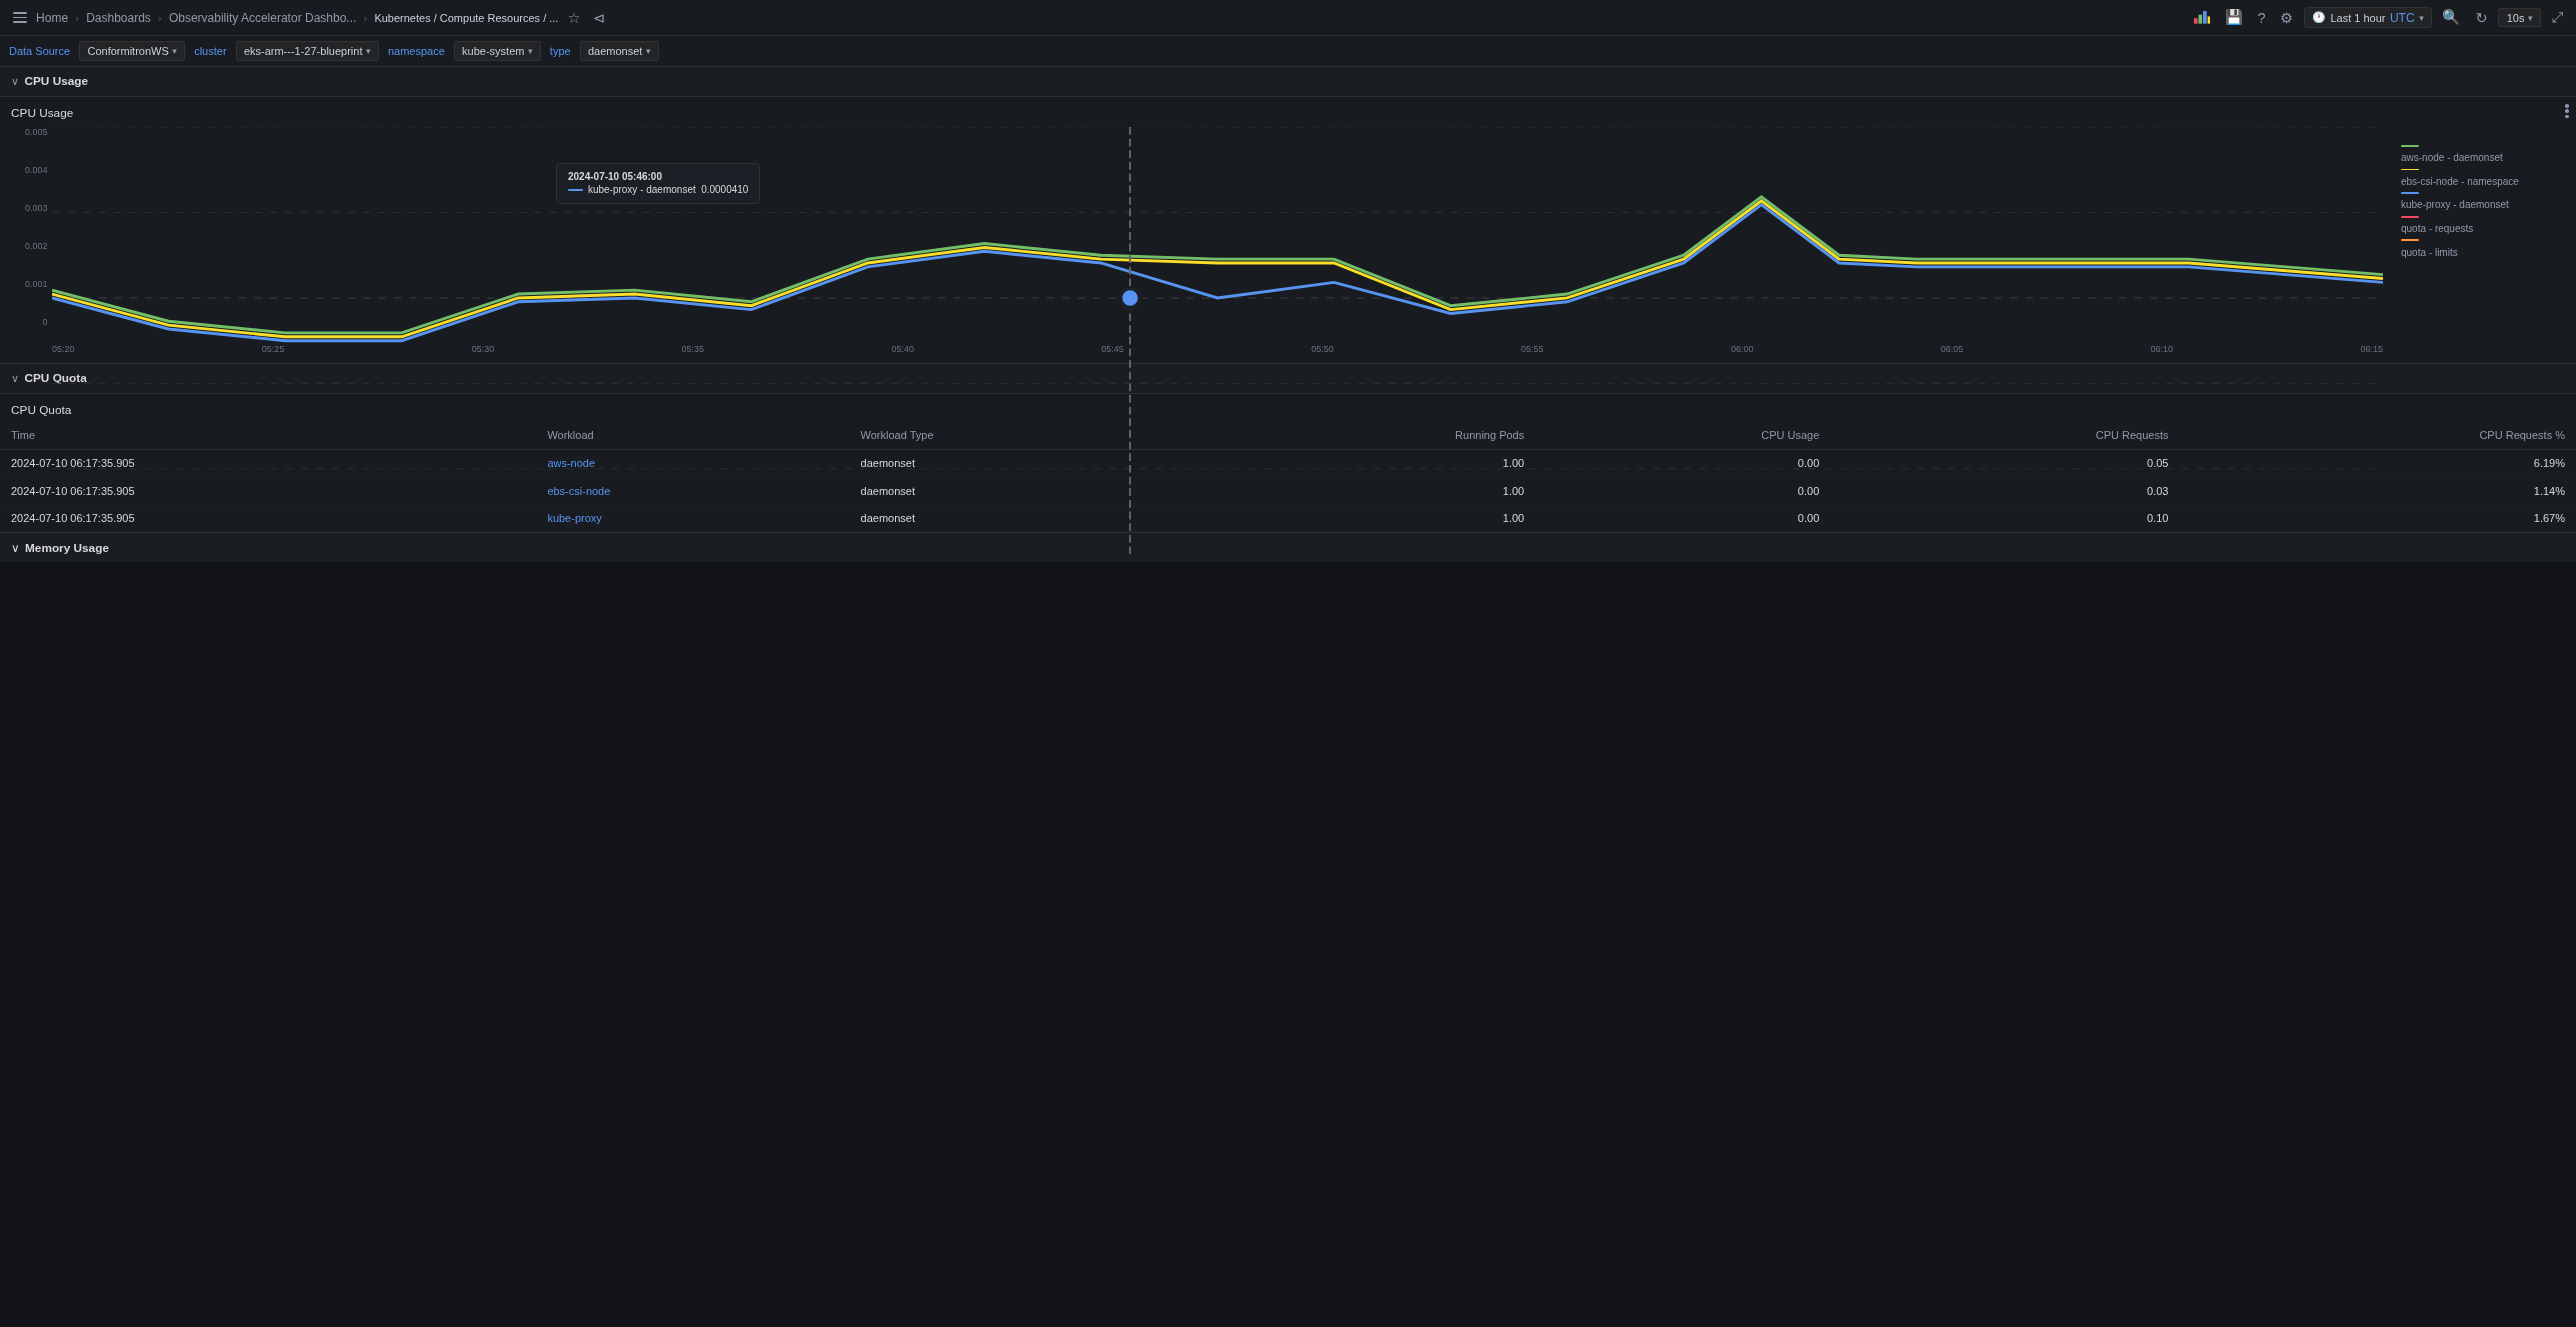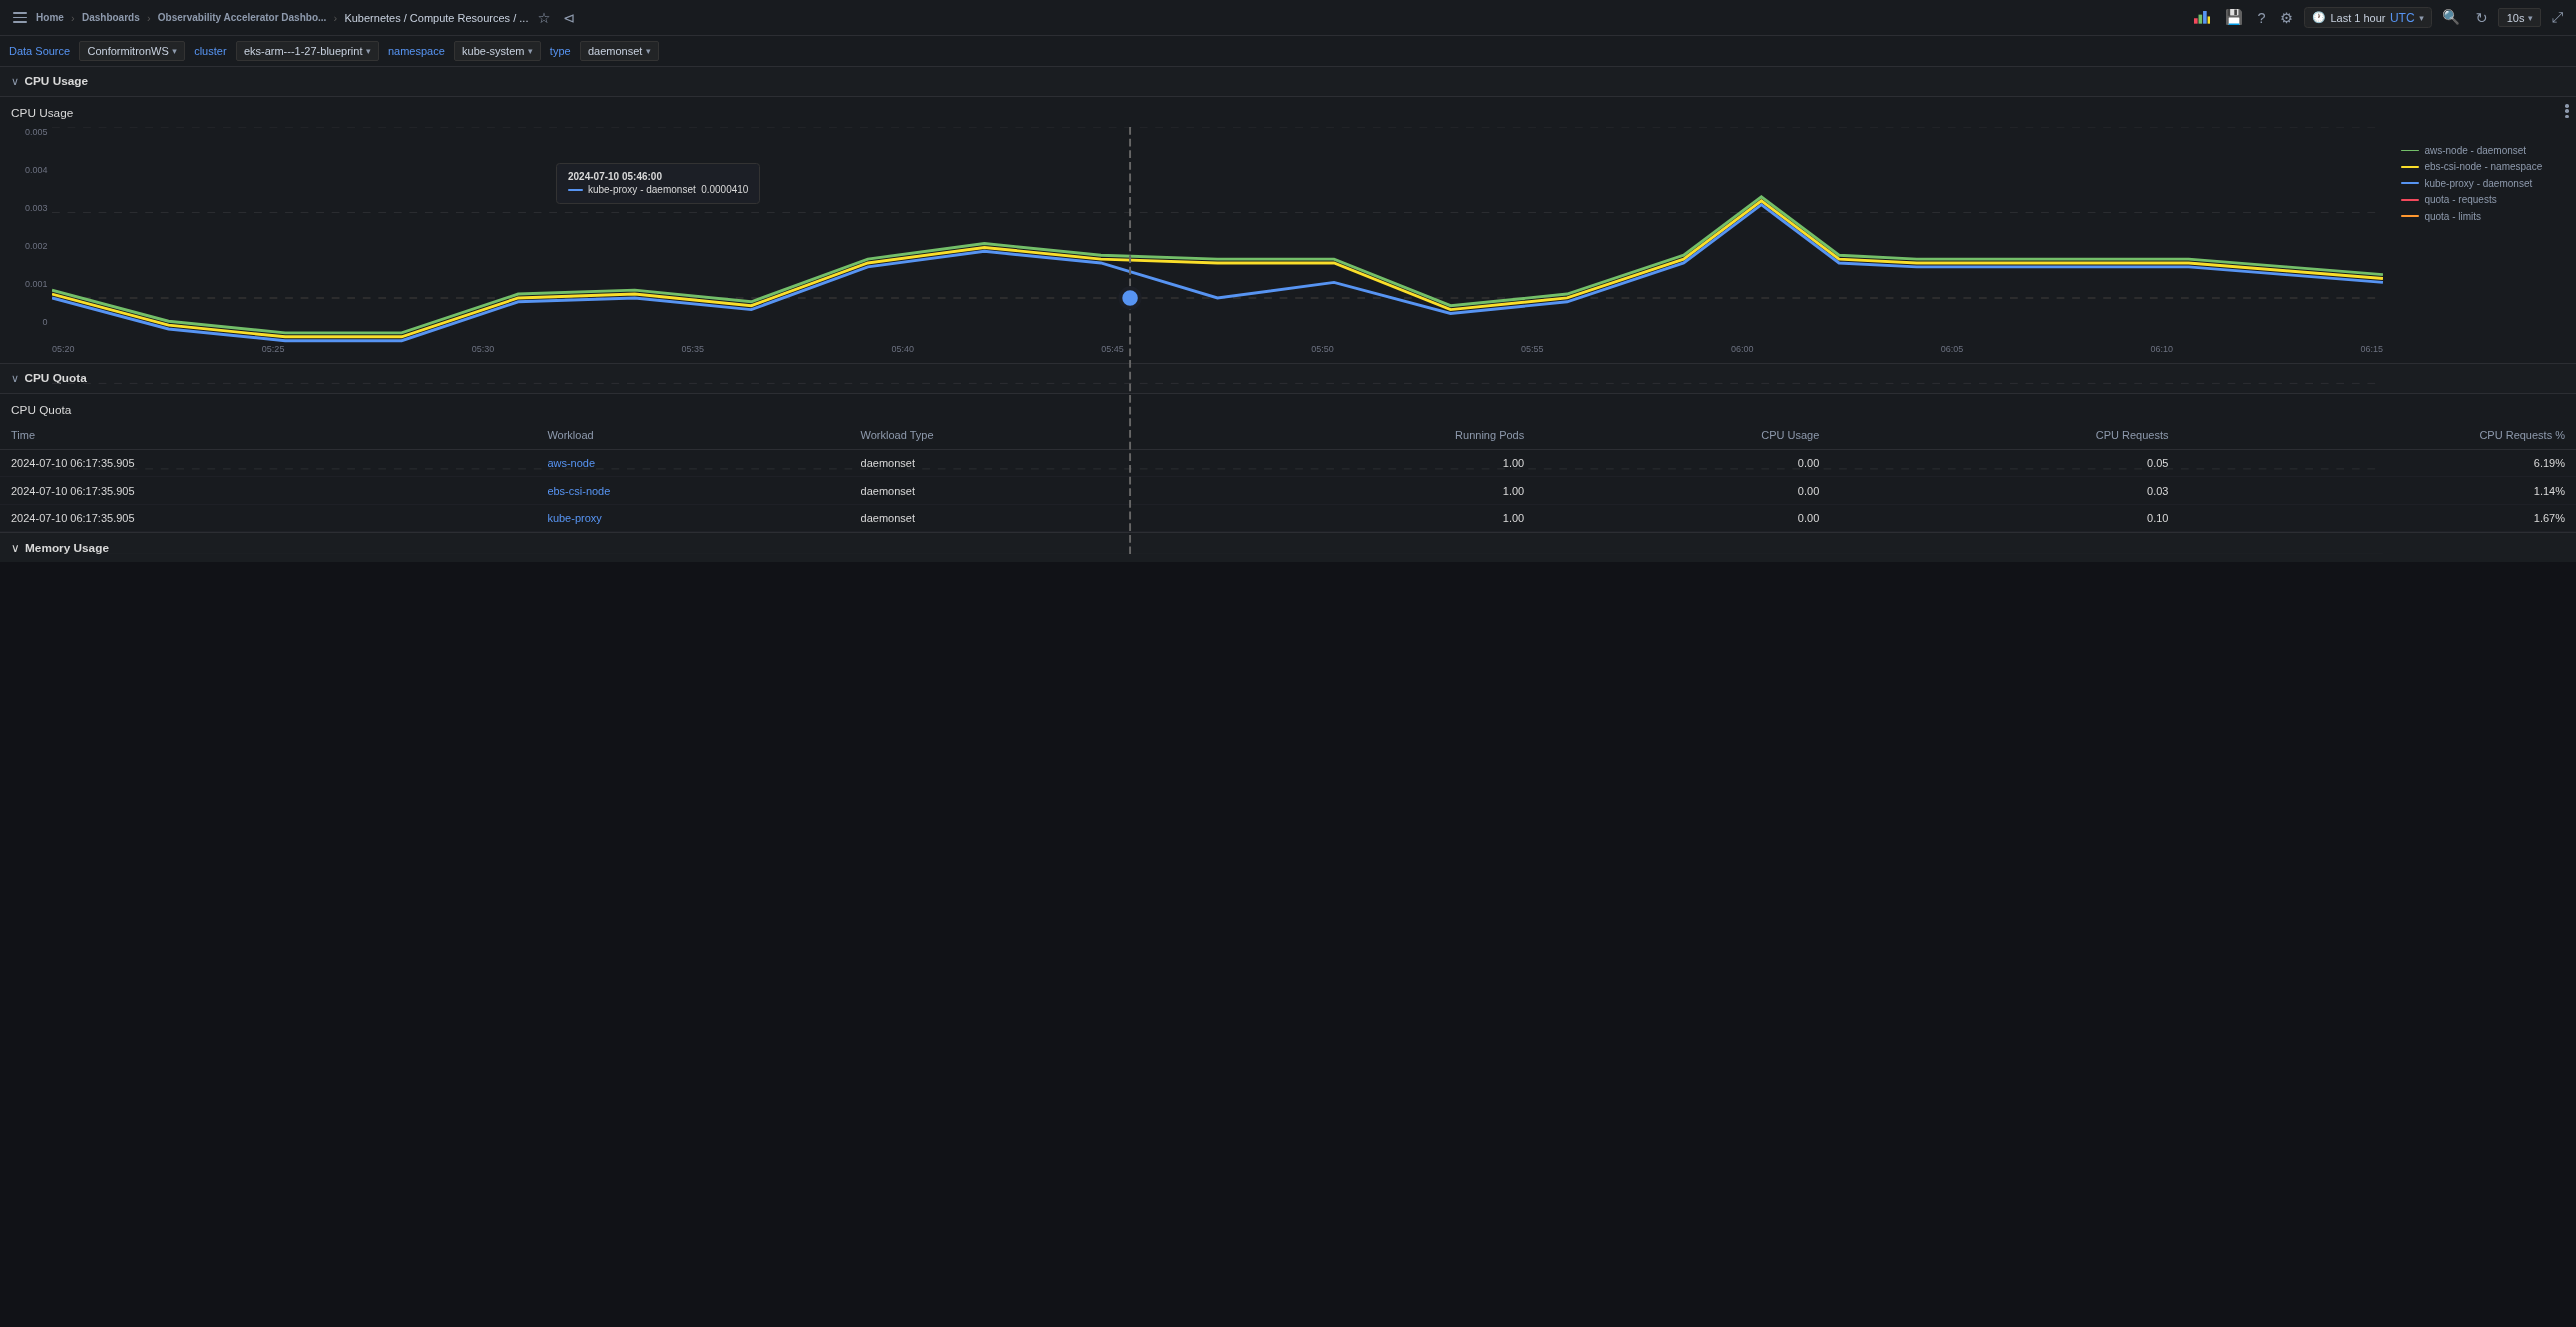--- a/index.html
+++ b/index.html
@@ -27,22 +27,21 @@
       gap: 5.4px;
       flex: 1;
     }
     .topnav-right {
       display: flex;
       align-items: center;
       gap: 7.3px;
     }
     .breadcrumb-item {
       color: #8e9aad;
-      font-size: 10px;
-      font-weight: bold;
+      font-size: 12px;
     }
     .breadcrumb-sep {
       color: #555;
       font-size: 11px;
       margin: 0 1.8px;
     }
     .breadcrumb-active {
       color: #c7d0de;
       font-size: 11px;
     }
@@ -156,24 +155,24 @@
     .chart-legend {
       width: 182px;
       padding-left: 18px;
       display: flex;
       flex-direction: column;
       gap: 5.4px;
       padding-top: 18px;
     }
     .legend-item {
       display: flex;
-      align-items: center;
       gap: 5.4px;
       font-size: 10px;
       color: #8e9aad;
+      flex-direction: column;
     }
     .legend-line {
       width: 18px;
       height: 1.8px;
       border-radius: 0.9px;
     }
     .chart-more-btn {
       position: absolute;
       top: 7.3px;
       right: 7.3px;

